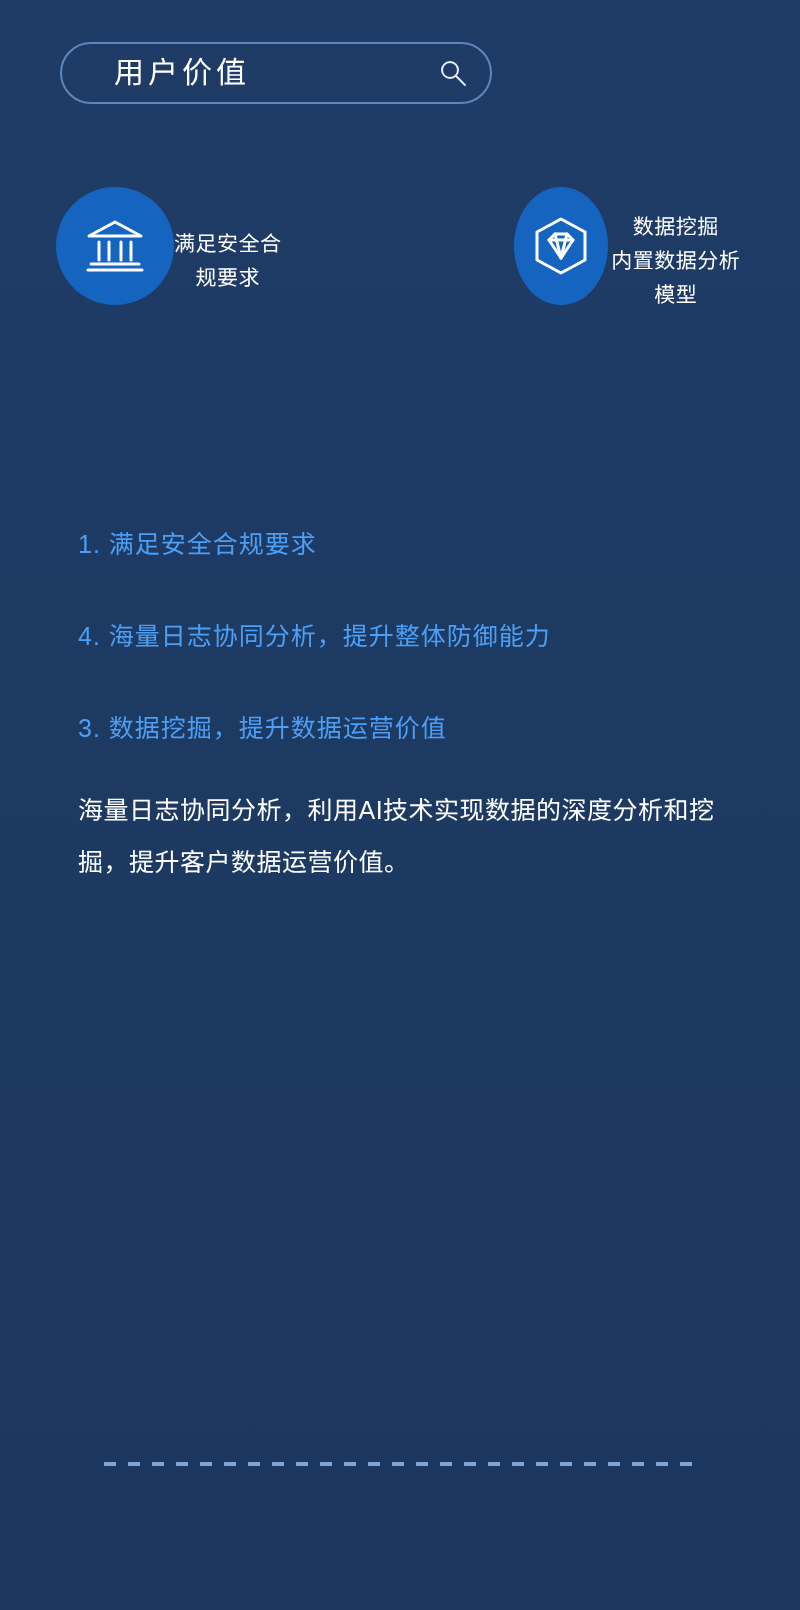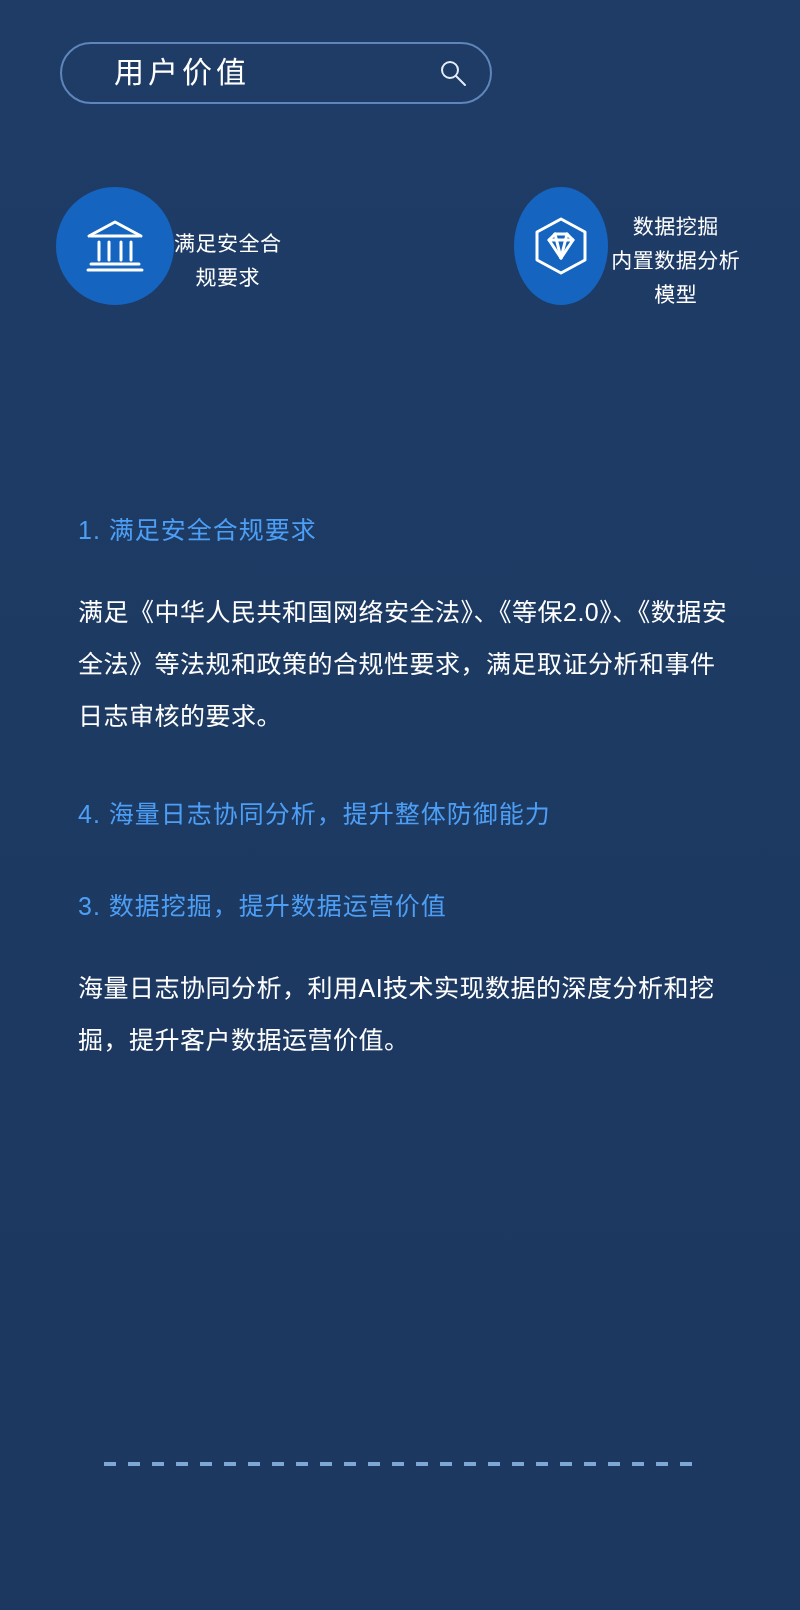--- a/index.html
+++ b/index.html
@@ -86,21 +86,21 @@
     text-align: center;
     color: #ffffff;
     white-space: pre-line;
     letter-spacing: 0.5px;
   }
 
   
   .content {
     position: absolute;
     left: 78px;
-    top: 510px;
+    top: 524px;
     width: 650px;
   }
   .section { margin-bottom: 52px; }
   .section:last-child { margin-bottom: 0; }
 
   .section-heading {
     color: #4d9ff5;
     font-size: 25px;
     line-height: 40px;
     letter-spacing: 1px;
@@ -183,21 +183,20 @@
       <div class="feature-label">数据挖掘
 内置数据分析模型</div>
     </div>
 
   </div>
 
   <div class="content">
 
     <div class="section">
       <h2 class="section-heading">1. 满足安全合规要求</h2>
-      <p class="section-body">满足《中华人民共和国网络安全法》、《等保2.0》、《数据安全法》等法规和政策的合规性要求，满足取证分析和事件日志审核的要求。</p>
     </div>
 
     <div class="section">
       <h2 class="section-heading">4. 海量日志协同分析，提升整体防御能力</h2>
     </div>
 
     <div class="section">
       <h2 class="section-heading">3. 数据挖掘，提升数据运营价值</h2>
       <p class="section-body">海量日志协同分析，利用AI技术实现数据的深度分析和挖掘，提升客户数据运营价值。</p>
     </div>

